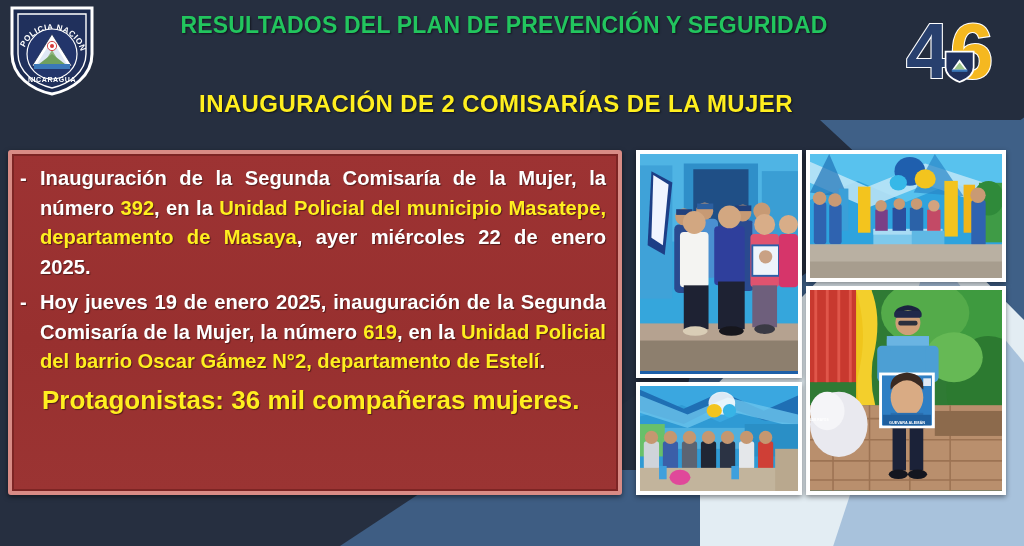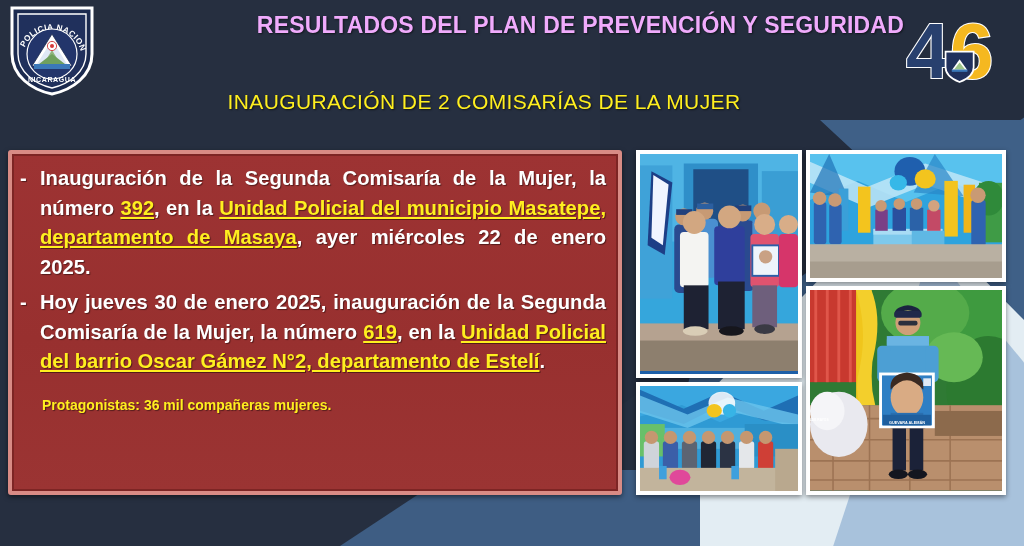--- a/index.html
+++ b/index.html
@@ -51,26 +51,26 @@
 
   
   .header{position:absolute;left:0;top:0;width:1024px;height:140px;}
   .shield{
     position:absolute;left:6px;top:2px;width:92px;height:96px;
   }
   .title-wrap{
     position:absolute;left:104px;top:10px;width:800px;text-align:center;
   }
   .title-line{
-    color:#f0abfc;font-weight:bold;font-size:23px;line-height:30px;
-    letter-spacing:.2px;text-shadow:1px 1px 2px rgba(0,0,0,.55);text-align:right;
+    color:#22c55e;font-weight:bold;font-size:23px;line-height:30px;
+    letter-spacing:.2px;text-shadow:1px 1px 2px rgba(0,0,0,.55);
   }
   .subtitle{
-    position:absolute;left:104px;top:90px;width:760px;text-align:center;
-    color:#ffef1f;font-weight:normal;font-size:21px;letter-spacing:.4px;
+    position:absolute;left:116px;top:90px;width:760px;text-align:center;
+    color:#ffef1f;font-weight:bold;font-size:24px;letter-spacing:.4px;
     text-shadow:1px 1px 2px rgba(0,0,0,.6);
   }
   .anniv{position:absolute;right:10px;top:6px;width:110px;height:88px;}
 
   
   .panel{
     position:absolute;left:8px;top:150px;width:614px;height:345px;
     background:linear-gradient(180deg,#9d3333 0%, #98302f 55%, #9b3433 100%);
     border:4px solid #d98b85;
     border-radius:3px;
@@ -80,26 +80,26 @@
   }
   .bullet{
     display:flex;align-items:flex-start;
     font-size:20.2px;font-weight:bold;color:#ffffff;
     line-height:29.5px;
     text-shadow:1px 1px 1px rgba(0,0,0,.45);
   }
   .bullet .dash{flex:0 0 auto;width:20px;color:#ffffff;}
   .bullet .btext{flex:1 1 auto;text-align:justify;}
   .bullet .btext > span{display:inline;}
-  .y{color:#ffef1f;text-decoration:underline;}
+  .y{color:#ffef1f;}
   .w{color:#ffffff;}
   #bullet2{margin-top:6px;}
   .proto{
-    margin-top:20px;padding-left:22px;
-    color:#ffef1f;font-weight:bold;font-size:14px;
+    margin-top:8px;padding-left:22px;
+    color:#ffef1f;font-weight:bold;font-size:26px;
     text-shadow:1px 1px 1px rgba(0,0,0,.45);
   }
 
   
   .collage{position:absolute;left:636px;top:150px;width:372px;height:345px;}
   .photo{
     position:absolute;background:#1d5fa8;border:4px solid #ffffff;
     box-shadow:0 2px 5px rgba(0,0,0,.45);
     overflow:hidden;box-sizing:border-box;
   }
@@ -176,21 +176,21 @@
 
   <div class="panel">
 
     <div class="bullet" id="bullet1">
       <span class="dash">-</span>
       <span class="btext"><span class="w">Inauguración de la Segunda Comisaría de la Mujer, la número </span><span class="y">392</span><span class="w">, en la </span><span class="y">Unidad Policial del municipio Masatepe, departamento de Masaya</span><span class="w">, ayer miércoles 22 de enero 2025.</span></span>
     </div>
 
     <div class="bullet" id="bullet2">
       <span class="dash">-</span>
-      <span class="btext"><span class="w">Hoy jueves 30 de enero 2025, inauguración de la Segunda Comisaría de la Mujer, la número </span><span class="y">619</span><span class="w">, en la </span><span class="y">Unidad Policial del barrio Oscar Gámez N°2, departamento de Estelí</span><span class="w">.</span></span>
+      <span class="btext"><span class="w">Hoy jueves 19 de enero 2025, inauguración de la Segunda Comisaría de la Mujer, la número </span><span class="y">619</span><span class="w">, en la </span><span class="y">Unidad Policial del barrio Oscar Gámez N°2, departamento de Estelí</span><span class="w">.</span></span>
     </div>
 
     <div class="proto">Protagonistas: 36 mil compañeras mujeres.</div>
   </div>
 
   <div class="collage">
 
     <div class="photo" id="photo-group-building">
       <svg class="ph-canvas" viewBox="0 0 166 228" preserveAspectRatio="none" aria-hidden="true">
         <rect width="166" height="228" fill="#35a6dc"></rect>

